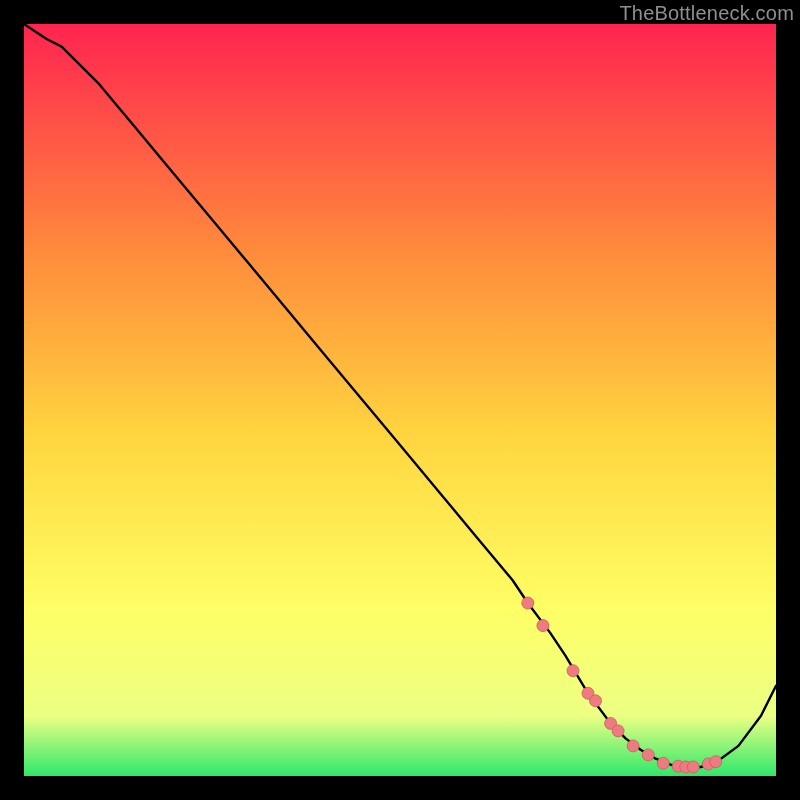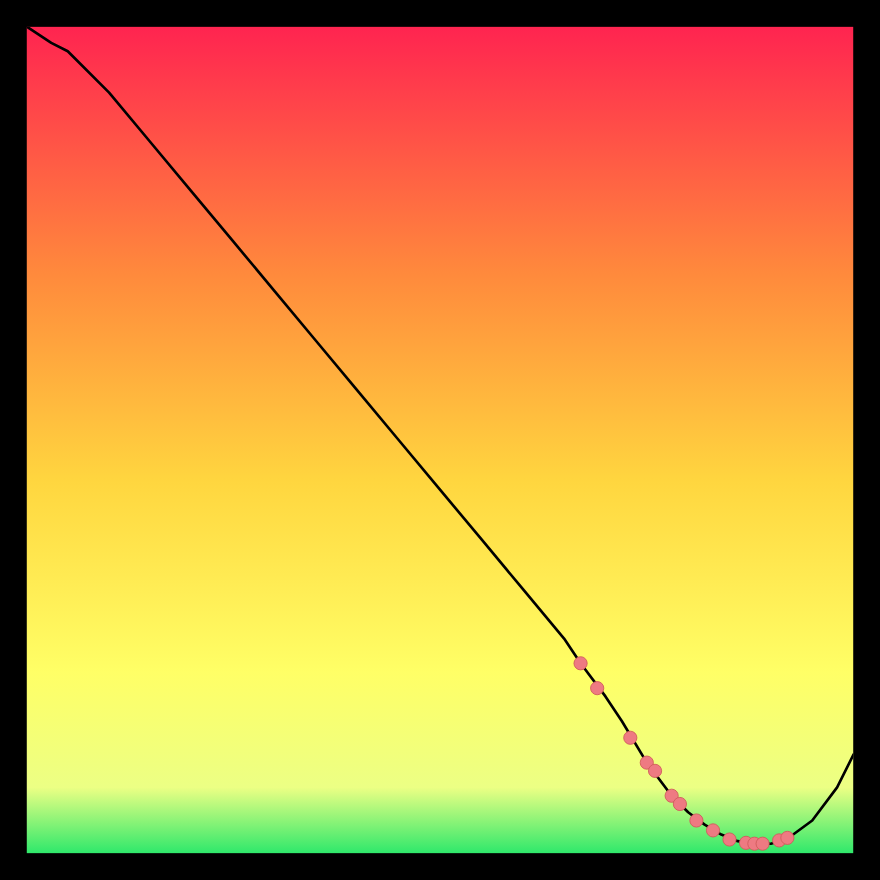--- a/index.html
+++ b/index.html
@@ -76,13 +76,14 @@
           <circle cx="639.2" cy="739.2" r="6" fill="#ee7a82" stroke="#d05b5b" stroke-width="0.8"></circle>
           <circle cx="654.2" cy="742.2" r="6" fill="#ee7a82" stroke="#d05b5b" stroke-width="0.8"></circle>
           <circle cx="661.8" cy="743.0" r="6" fill="#ee7a82" stroke="#d05b5b" stroke-width="0.8"></circle>
           <circle cx="669.3" cy="743.0" r="6" fill="#ee7a82" stroke="#d05b5b" stroke-width="0.8"></circle>
           <circle cx="684.3" cy="740.0" r="6" fill="#ee7a82" stroke="#d05b5b" stroke-width="0.8"></circle>
           <circle cx="691.8" cy="737.7" r="6" fill="#ee7a82" stroke="#d05b5b" stroke-width="0.8"></circle>
         </g>
     </svg>
   </div>
 
+  <div class="watermark">TheBottleneck.com</div>
 </div>
 
 </body></html>

